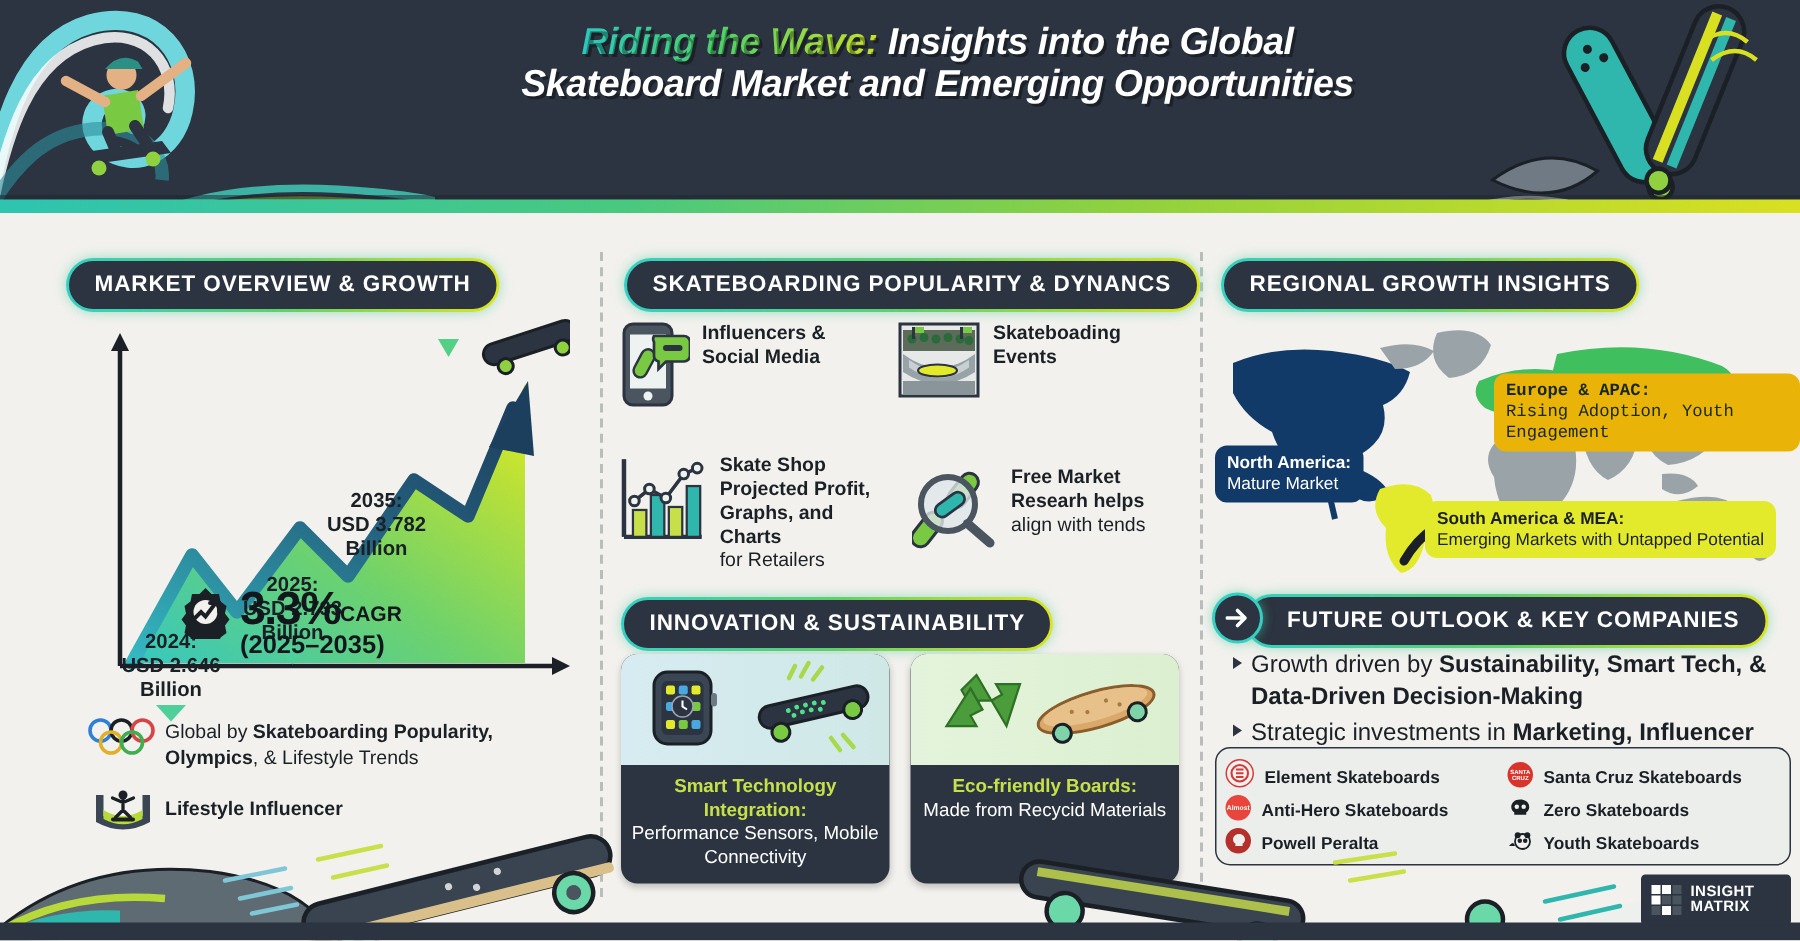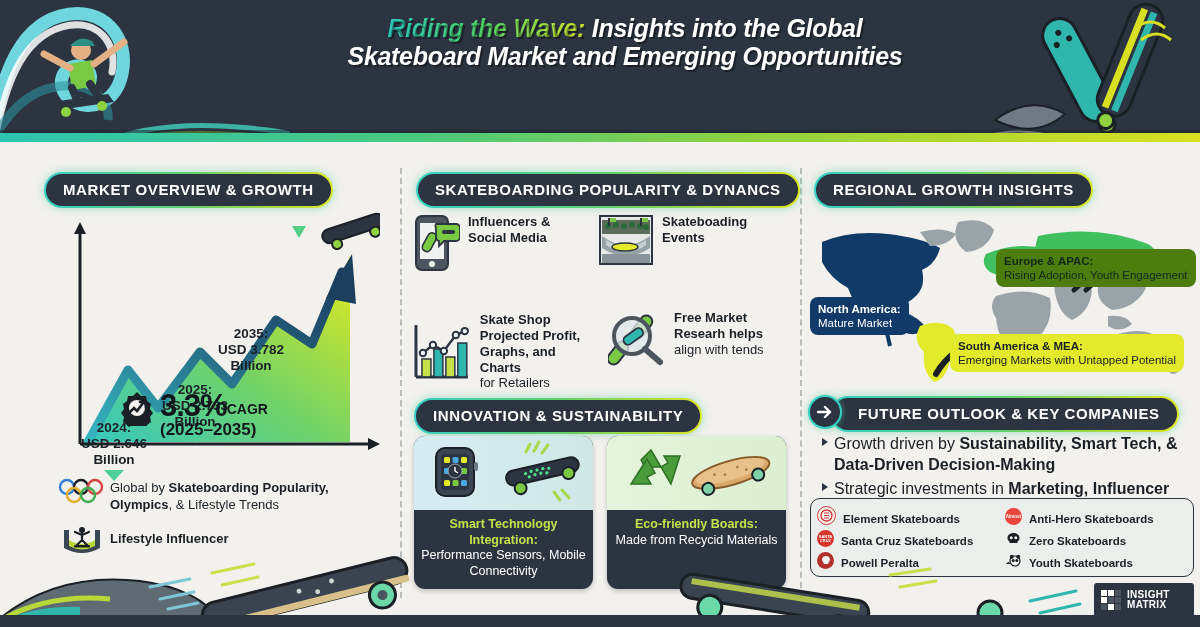--- a/index.html
+++ b/index.html
@@ -71,21 +71,21 @@
   .card-img{height:74px;display:flex;}
   .card-body{padding:7px 6px 9px;text-align:center;color:#fff;font-size:12.5px;line-height:1.25;}
   .card-body .hl{color:#c5e04a;font-weight:bold;display:block;}
 
   
   .c-head{position:absolute;left:14px;top:22px;}
   .map{position:absolute;left:8px;top:58px;width:388px;height:175px;}
   .cal{position:absolute;border-radius:8px;font-size:11.5px;line-height:1.22;padding:5px 8px;}
   .cal-na{background:#123a68;color:#fff;left:10px;top:147px;font-weight:bold;}
   .cal-na .sub{font-weight:normal;}
-  .cal-eu{background:#4d7c0f;color:#16281a;left:196px;top:99px;font-weight:bold;}
+  .cal-eu{background:#eab308;color:#16281a;left:196px;top:99px;font-weight:bold;font-family:Liberation Mono, monospace;}
   .cal-eu .sub{font-weight:normal;}
   .cal-sa{background:#e3ea2b;color:#1b2026;left:150px;top:184px;font-weight:bold;}
   .cal-sa .sub{font-weight:normal;}
   .c-head2{position:absolute;left:10px;top:246px;}
   .arrow-badge{position:absolute;left:8px;top:245px;width:30px;height:30px;border-radius:50%;
     background:#2b3440;border:2px solid #35cfc4;display:flex;align-items:center;justify-content:center;z-index:4;
     box-shadow:0 0 7px rgba(80,205,160,.6);}
   .bullets{position:absolute;left:22px;top:284px;width:370px;font-size:16px;color:#1b2026;line-height:1.3;}
   .bullets .row{display:flex;gap:6px;margin-bottom:3px;}
   .bullets b{font-weight:bold;}
@@ -283,21 +283,21 @@
         <path d="M4 22 q24 18 48 0 l0 12 q-24 16 -48 0 Z" fill="#98a3a8"></path>
         <path d="M8 26 q20 14 40 0 l0 5 q-20 14 -40 0 Z" fill="#c9d0d2"></path>
         <ellipse cx="27" cy="33" rx="13" ry="4" fill="#e3ea2b" stroke="#2b3440" stroke-width="1.4"></ellipse>
         <rect x="4" y="40" width="48" height="9" fill="#8a959a"></rect>
       </svg>
       <span class="btxt">
         <span>Skateboading</span><br><span>Events</span>
       </span>
     </div>
 
-    <div class="bitem" style="left:10px;top:162px;width:190px;align-items:center;">
+    <div class="bitem" style="left:10px;top:152px;width:190px;">
       <svg width="62" height="62" viewBox="0 0 62 62">
         <line x1="6" y1="4" x2="6" y2="56" stroke="#2b3440" stroke-width="3"></line>
         <line x1="6" y1="56" x2="58" y2="56" stroke="#2b3440" stroke-width="3"></line>
         <rect x="12" y="38" width="9" height="18" fill="#c7e04a" stroke="#2b3440" stroke-width="1.5"></rect>
         <rect x="24" y="28" width="9" height="28" fill="#2fb7ae" stroke="#2b3440" stroke-width="1.5"></rect>
         <rect x="36" y="36" width="9" height="20" fill="#c7e04a" stroke="#2b3440" stroke-width="1.5"></rect>
         <rect x="48" y="22" width="9" height="34" fill="#2fb7ae" stroke="#2b3440" stroke-width="1.5"></rect>
         <polyline points="13,32 23,24 34,30 46,14 55,10" fill="none" stroke="#2b3440" stroke-width="2.4"></polyline>
         <g fill="#eef2f0" stroke="#2b3440" stroke-width="2">
             <circle cx="13" cy="32" r="3.2"></circle>
@@ -484,26 +484,26 @@
       <div class="comp">
         <span class="comp-logo" style="background:#f2f1ed;border:1.5px solid #d43a3a;">
           <svg width="13" height="13" viewBox="0 0 13 13">
               <circle cx="6.5" cy="6.5" r="5.5" fill="none" stroke="#d43a3a" stroke-width="1.4"></circle>
               <path d="M4 4 h5 M4 6.5 h5 M4 9 h5" stroke="#d43a3a" stroke-width="1.2"></path>
             </svg>
         </span>
         <span>Element Skateboards</span>
       </div>
       <div class="comp">
+        <span class="comp-logo" style="background:#d8342c;font-size:4px;line-height:1;text-align:center;">SANTA<br>CRUZ</span>
+        <span>Santa Cruz Skateboards</span>
+      </div>
+      <div class="comp">
         <span class="comp-logo" style="background:#e8453c;font-size:4.5px;">Almost</span>
         <span>Anti-Hero Skateboards</span>
-      </div>
-      <div class="comp">
-        <span class="comp-logo" style="background:#d8342c;font-size:4px;line-height:1;text-align:center;">SANTA<br>CRUZ</span>
-        <span>Santa Cruz Skateboards</span>
       </div>
       <div class="comp">
         <span class="comp-logo" style="background:transparent;">
           <svg width="15" height="14" viewBox="0 0 15 14">
               <path d="M7.5 1 C3.6 1 1.5 3.4 1.5 6 c0 1.7 .9 2.9 2 3.5 l0 1.6 h8 l0 -1.6 c1.1 -.6 2 -1.8 2 -3.5 C13.5 3.4 11.4 1 7.5 1 Z" fill="#1b2026"></path>
               <circle cx="5.2" cy="5.8" r="1.5" fill="#f2f1ed"></circle>
               <circle cx="9.8" cy="5.8" r="1.5" fill="#f2f1ed"></circle>
             </svg>
         </span>
         <span>Zero Skateboards</span>

